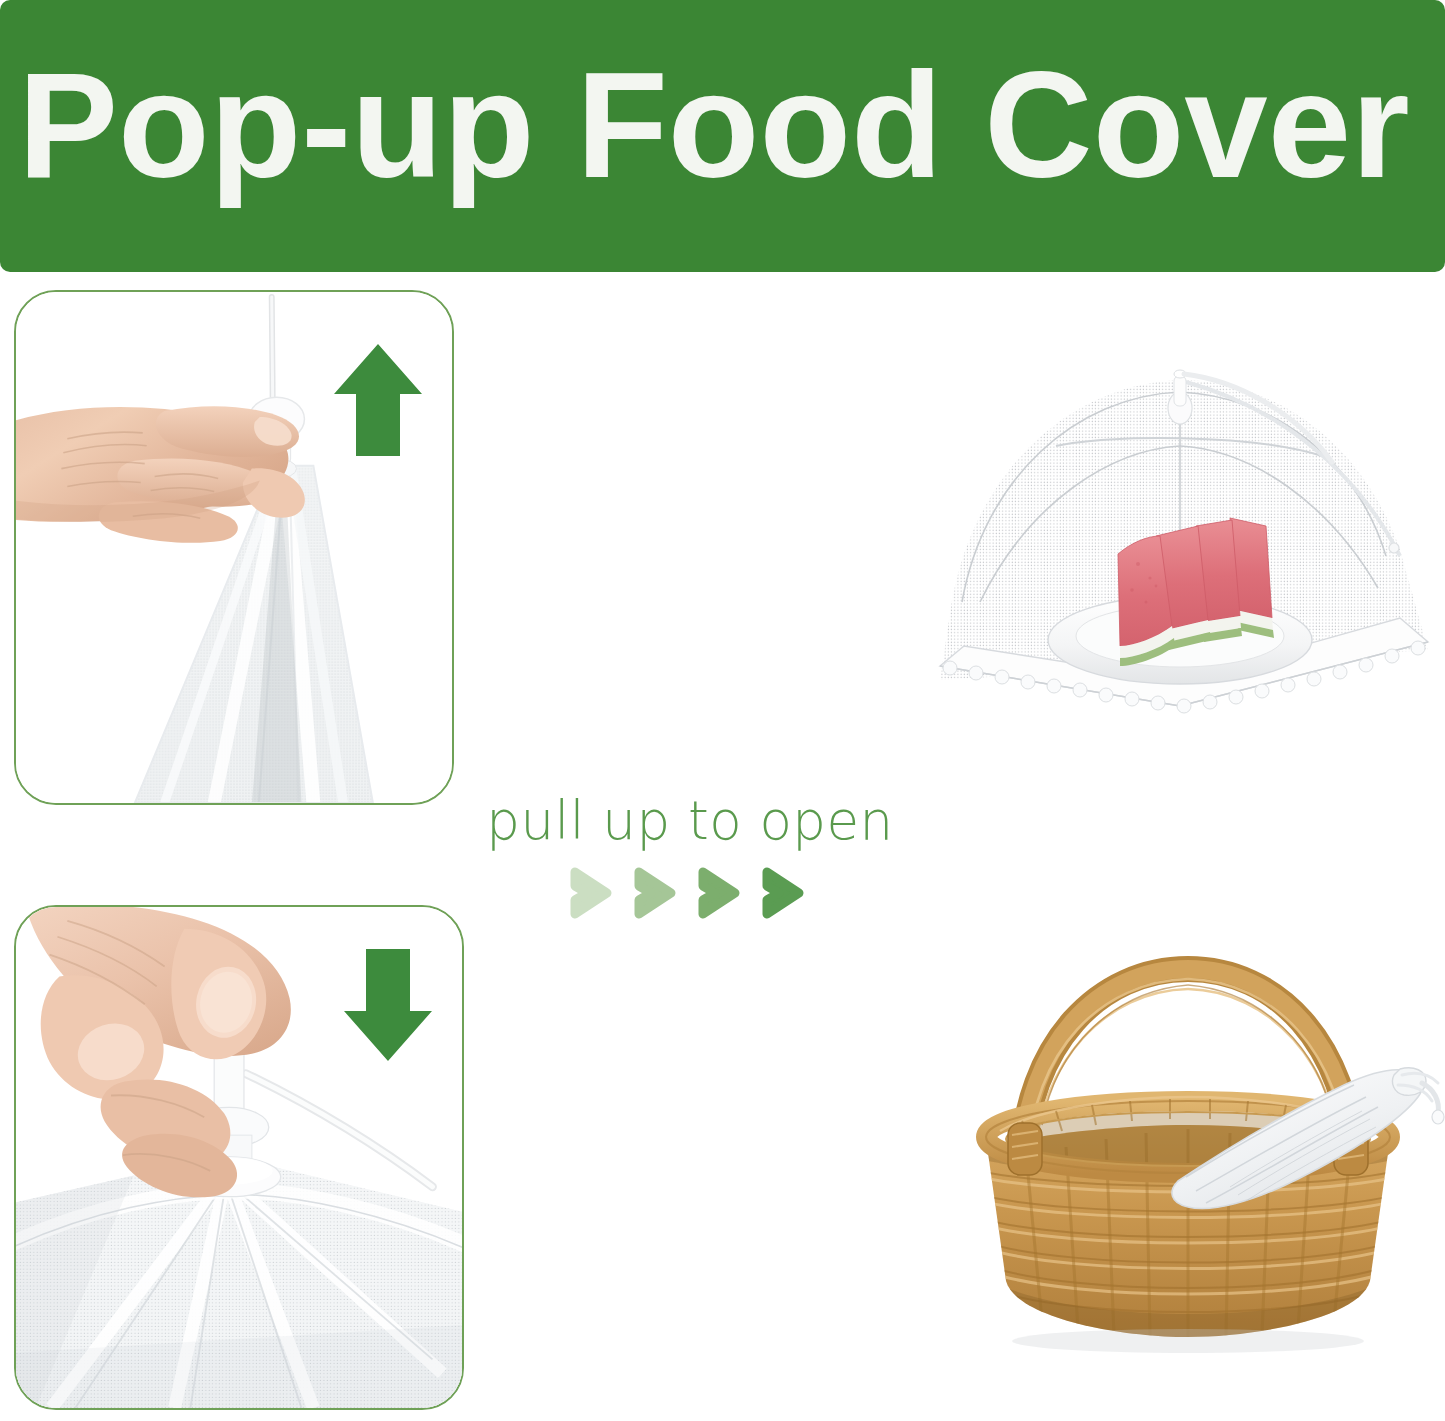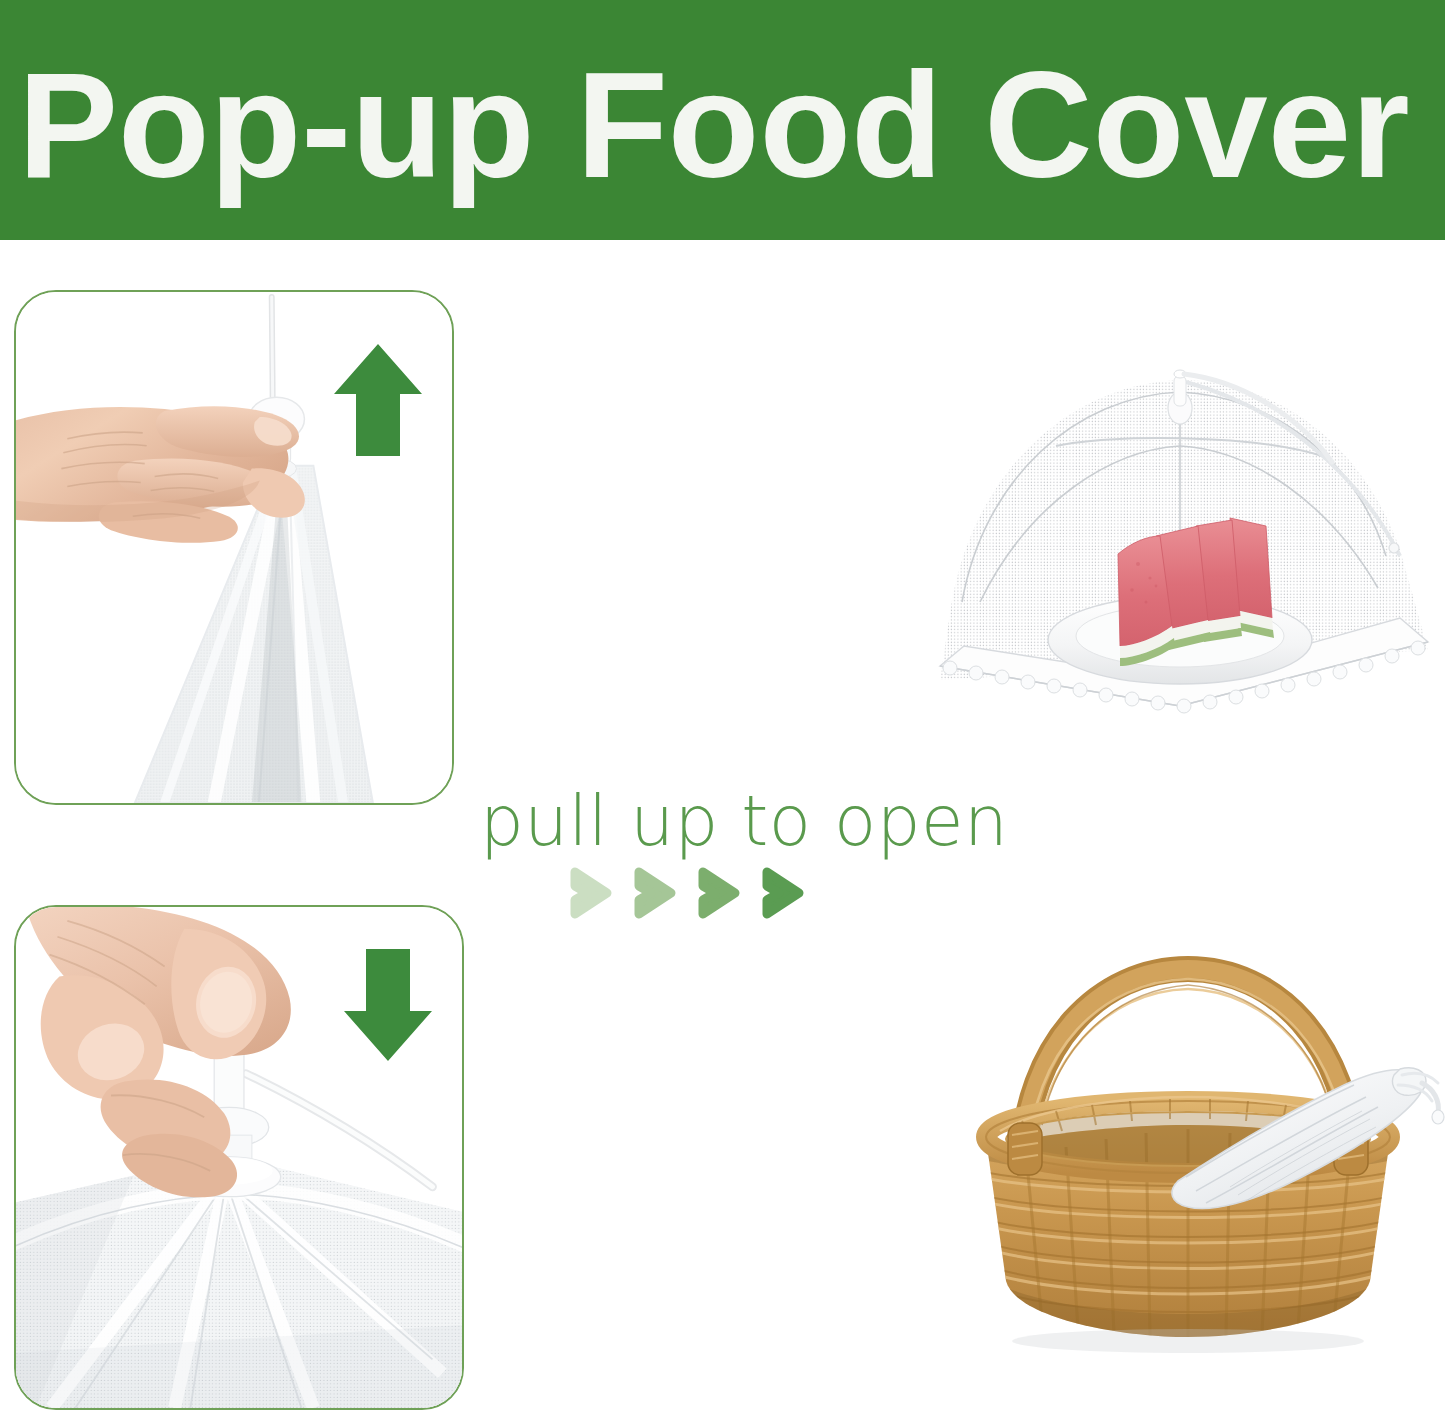--- a/index.html
+++ b/index.html
@@ -14,23 +14,24 @@
     overflow: hidden;
     font-family: "Liberation Sans", sans-serif;
   }
 
   
   .banner {
     position: absolute;
     left: 0;
     top: 0;
     width: 1445px;
-    height: 240px;
+    height: 272px;
     background: #3B8634;
     overflow: hidden;
+    border-radius: 10px;
   }
   .banner-title {
     position: absolute;
     left: 18px;
     top: 50px;
     width: 1412px;
     height: 150px;
     color: #F3F6F1;
     font-family: "Liberation Sans Narrow", "Liberation Sans", sans-serif;
     font-weight: bold;
@@ -69,21 +70,21 @@
   .caption-block {
     position: absolute;
     text-align: center;
   }
   #caption-open  { left: 480px; top: 500px; width: 420px; }
 
   .caption-text {
     color: #5A9A4D;
     font-family: "DejaVu Sans", sans-serif;
     font-weight: 300;
-    font-size: 69px;
+    font-size: 53px;
     line-height: 62px;
     letter-spacing: 0.5px;
     white-space: nowrap;
   }
 
   .chev-row {
     margin-top: 10px;
     display: flex;
     justify-content: center;
     align-items: center;

